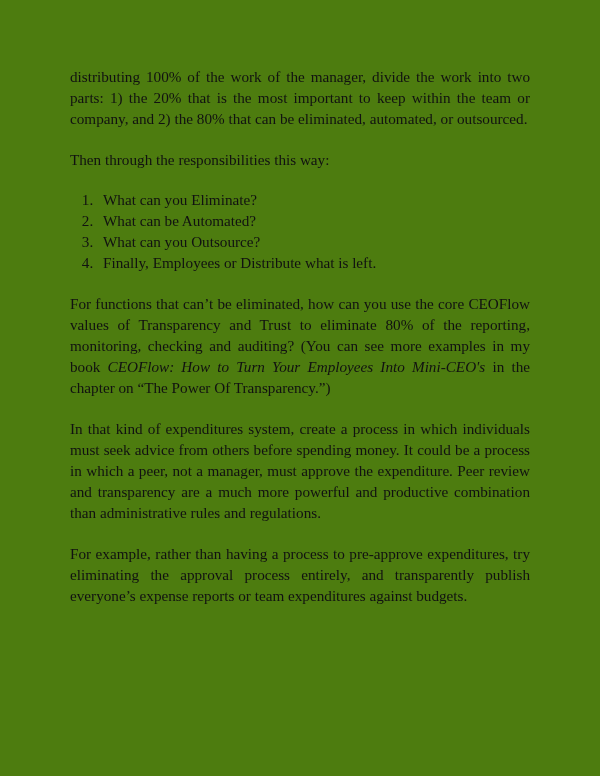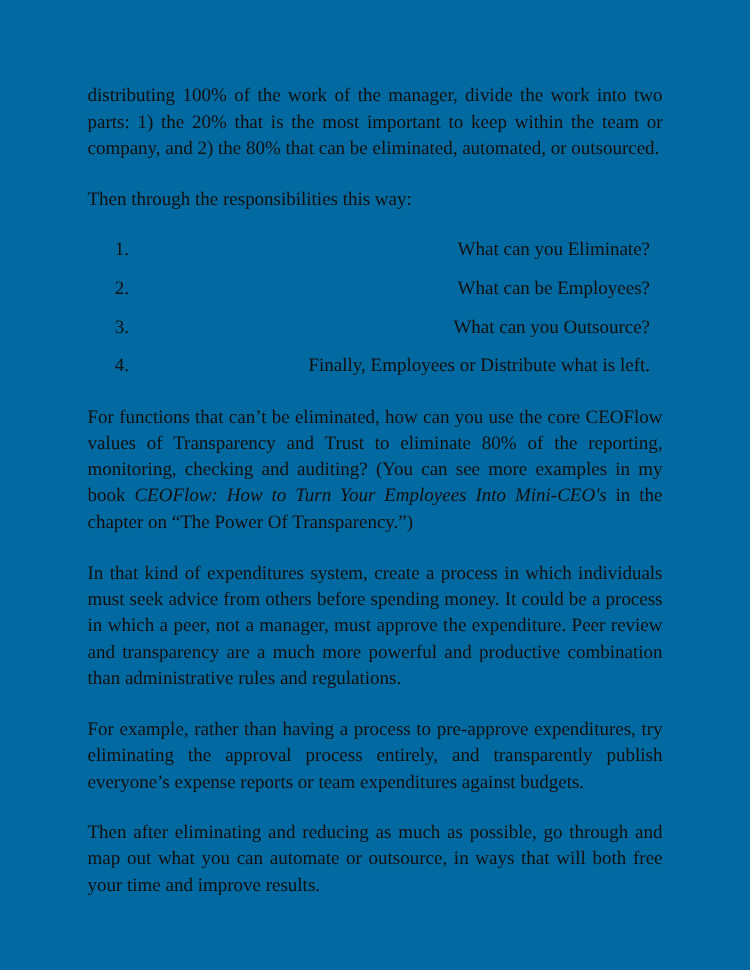--- a/index.html
+++ b/index.html
@@ -11,21 +11,21 @@
     height: 776px;
     background: #ffffff;
     font-family: "Liberation Serif", "DejaVu Serif", serif;
     color: #111111;
     overflow: hidden;
   }
   .page {
     position: relative;
     width: 600px;
     height: 776px;
-    background: #0369a1;
+    background: #4d7c0f;
   }
   .content {
     position: absolute;
     left: 70px;
     top: 66px;
     width: 460px;
   }
   p.body-para {
     margin: 0 0 19px 0;
     font-size: 15.2px;
@@ -40,48 +40,47 @@
     margin: 2px 0 19px 0;
     padding: 0 0 0 27px;
     list-style-position: outside;
     list-style-type: decimal;
   }
   ol.steps-list li {
     font-size: 15.2px;
     line-height: 21.2px;
     color: #111111;
     padding-left: 6px;
-    margin: 10px;
-    text-align: right;
+    margin: 0;
+    text-align: left;
   }
   .book-title {
     font-style: italic;
     margin-top: 28px;
   }
 </style>
 </head>
 <body>
 
 <div class="page">
   <div class="content">
 
     <p class="body-para">distributing 100% of the work of the manager, divide the work into two parts: 1) the 20% that is the most important to keep within the team or company, and 2) the 80% that can be eliminated, automated, or outsourced.</p>
 
 
     <p class="body-para">Then through the responsibilities this way:</p>
 
     <ol class="steps-list">
       <li>What can you Eliminate?</li>
-      <li>What can be Employees?</li>
+      <li>What can be Automated?</li>
       <li>What can you Outsource?</li>
       <li>Finally, Employees or Distribute what is left.</li>
     </ol>
 
     <p class="body-para"><span>For functions that can’t be eliminated, how can you use the core CEOFlow values of Transparency and Trust to eliminate 80% of the reporting, monitoring, checking and auditing? (You can see more examples in my book </span><span class="book-title">CEOFlow: How to Turn Your Employees Into Mini-CEO's</span><span> in the chapter on “The Power Of Transparency.”)</span></p>
 
     <p class="body-para">In that kind of expenditures system, create a process in which individuals must seek advice from others before spending money. It could be a process in which a peer, not a manager, must approve the expenditure. Peer review and transparency are a much more powerful and productive combination than administrative rules and regulations.</p>
 
     <p class="body-para">For example, rather than having a process to pre-approve expenditures, try eliminating the approval process entirely, and transparently publish everyone’s expense reports or team expenditures against budgets.</p>
 
-    <p class="body-para">Then after eliminating and reducing as much as possible, go through and map out what you can automate or outsource, in ways that will both free your time and improve results.</p>
 
   </div>
 </div>
 
 </body></html>

